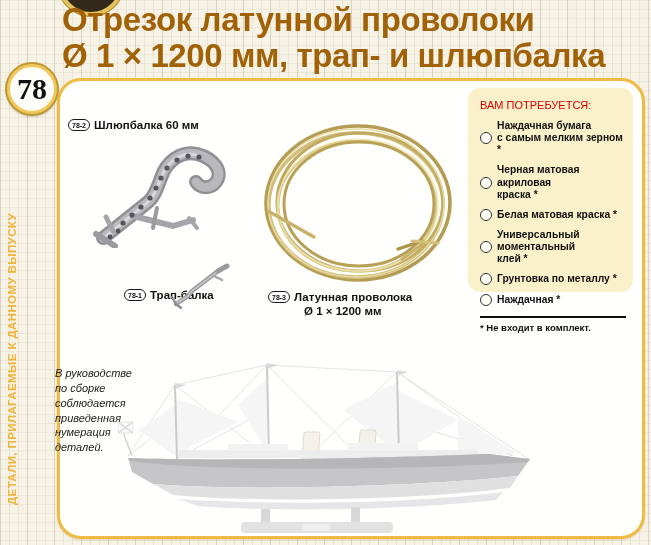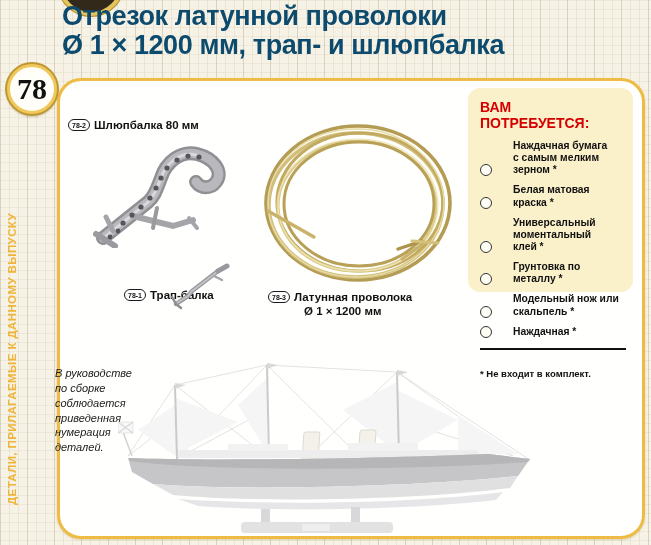--- a/index.html
+++ b/index.html
@@ -11,22 +11,22 @@
       linear-gradient(to right, rgba(185,175,145,.20) 1px, transparent 1px),
       linear-gradient(to bottom, rgba(185,175,145,.14) 1px, transparent 1px),
       linear-gradient(to right, rgba(170,158,125,.26) 1px, transparent 1px);
     background-size:9px 9px, 9px 9px, 27px 27px;
   }
   .abs{position:absolute;}
 
   
   .page-title{
     left:62px; top:2px; width:560px;
-    font-size:27px; line-height:1.08; font-weight:800; letter-spacing:-0.4px;
-    color:#0c4a6e; white-space:pre-line;
+    font-size:33px; line-height:1.08; font-weight:800; letter-spacing:-0.4px;
+    color:#a16207; white-space:pre-line;
   }
   .prev-badge{
     left:58px; top:-50px; width:58px; height:58px; border-radius:50%;
     background:#33291a; border:4px solid #e6c45c;
     box-shadow:0 0 0 1px #b08c2e;
   }
 
   
   .panel{
     left:57px; top:78px; width:582px; height:455px;
@@ -62,33 +62,33 @@
   }
   .part-label{font-size:11.5px; font-weight:800; color:#111;}
   .part-sublabel{font-size:11.5px; font-weight:800; color:#111;}
 
   
   .req-box{
     left:468px; top:88px; width:165px; height:204px;
     background:#faf0c9; border-radius:12px; box-sizing:border-box;
     padding:11px 10px 0 12px;
   }
-  .req-heading{font-size:14px; font-weight:700; color:#d40000; margin-bottom:9px;}
+  .req-heading{font-size:11px; font-weight:400; color:#d40000; margin-bottom:9px;}
   .req-list{display:flex; flex-direction:column; gap:8px;}
-  .req-item{display:flex; gap:21px; align-items:flex-end;}
+  .req-item{display:flex; gap:5px; align-items:center;}
   .req-bullet{
     width:10px; height:10px; border:1.4px solid #333; border-radius:50%;
     background:#fffef7; flex:0 0 auto; margin-top:0px;
   }
   .req-text{
     font-size:10.3px; line-height:1.18; font-weight:700; color:#111;
     white-space:pre-line;
   }
   .req-rule{border-top:2px solid #111; width:146px; margin-top:10px;}
-  .req-footnote{font-size:9.5px; font-weight:800; color:#111; margin-top:18px;}
+  .req-footnote{font-size:9.5px; font-weight:800; color:#111; margin-top:4px;}
 
   
   .note{
     left:47px; top:366px; width:100px;
     font-style:italic; font-size:11px; line-height:1.35; color:#1b1b1b;
     white-space:pre-line;
     padding-left:8px;
   }
 </style>
 </head>
@@ -102,21 +102,21 @@
 <div class="abs panel"></div>
 
 <div class="abs issue-badge">
   <span>78</span>
 </div>
 
 <div class="abs side-vertical">ДЕТАЛИ, ПРИЛАГАЕМЫЕ К ДАННОМУ ВЫПУСКУ</div>
 
 <div class="abs part-row" style="left:68px; top:119px;">
   <span class="part-badge">78-2</span>
-  <span class="part-label">Шлюпбалка 80 мм</span>
+  <span class="part-label">Шлюпбалка 60 мм</span>
 </div>
 
 <svg class="abs" style="left:93px; top:138px;" width="145" height="110" viewBox="0 0 145 110">
   <g fill="none" stroke-linecap="round">
     <path d="M10,100 L55,64 C62,58 64,50 68,40 C73,24 88,12 104,16 C120,20 131,33 123,44 C118,51 108,51 103,44" stroke="#8f8f94" stroke-width="14"></path>
     <path d="M10,100 L55,64 C62,58 64,50 68,40 C73,24 88,12 104,16 C120,20 131,33 123,44 C118,51 108,51 103,44" stroke="#b9b9bd" stroke-width="9"></path>
     <path d="M12,99 L54,65 C61,59 64,50 68,40 C73,25 88,13 103,17" stroke="#d9d9dd" stroke-width="3"></path>
     <path d="M40,78 L80,88 L100,82" stroke="#a5a5a9" stroke-width="6"></path>
     <path d="M64,70 L60,90" stroke="#9b9b9f" stroke-width="4"></path>
     <path d="M20,93 L13,79" stroke="#a5a5a9" stroke-width="5"></path>
@@ -179,34 +179,35 @@
 <div class="abs req-box">
   <div class="req-heading">ВАМ ПОТРЕБУЕТСЯ:</div>
   <div class="req-list">
     <div class="req-item">
       <span class="req-bullet"></span>
       <span class="req-text">Наждачная бумага
 с самым мелким зерном *</span>
     </div>
     <div class="req-item">
       <span class="req-bullet"></span>
+      <span class="req-text">Черная матовая акриловая
+краска *</span>
+    </div>
+    <div class="req-item">
+      <span class="req-bullet"></span>
       <span class="req-text">Белая матовая краска *</span>
     </div>
     <div class="req-item">
       <span class="req-bullet"></span>
       <span class="req-text">Универсальный моментальный
 клей *</span>
     </div>
     <div class="req-item">
       <span class="req-bullet"></span>
       <span class="req-text">Грунтовка по металлу *</span>
-    </div>
-    <div class="req-item">
-      <span class="req-bullet"></span>
-      <span class="req-text">Модельный нож или скальпель *</span>
     </div>
     <div class="req-item">
       <span class="req-bullet"></span>
       <span class="req-text">Наждачная *</span>
     </div>
   </div>
   <div class="req-rule"></div>
   <div class="req-footnote">* Не входит в комплект.</div>
 </div>
 

